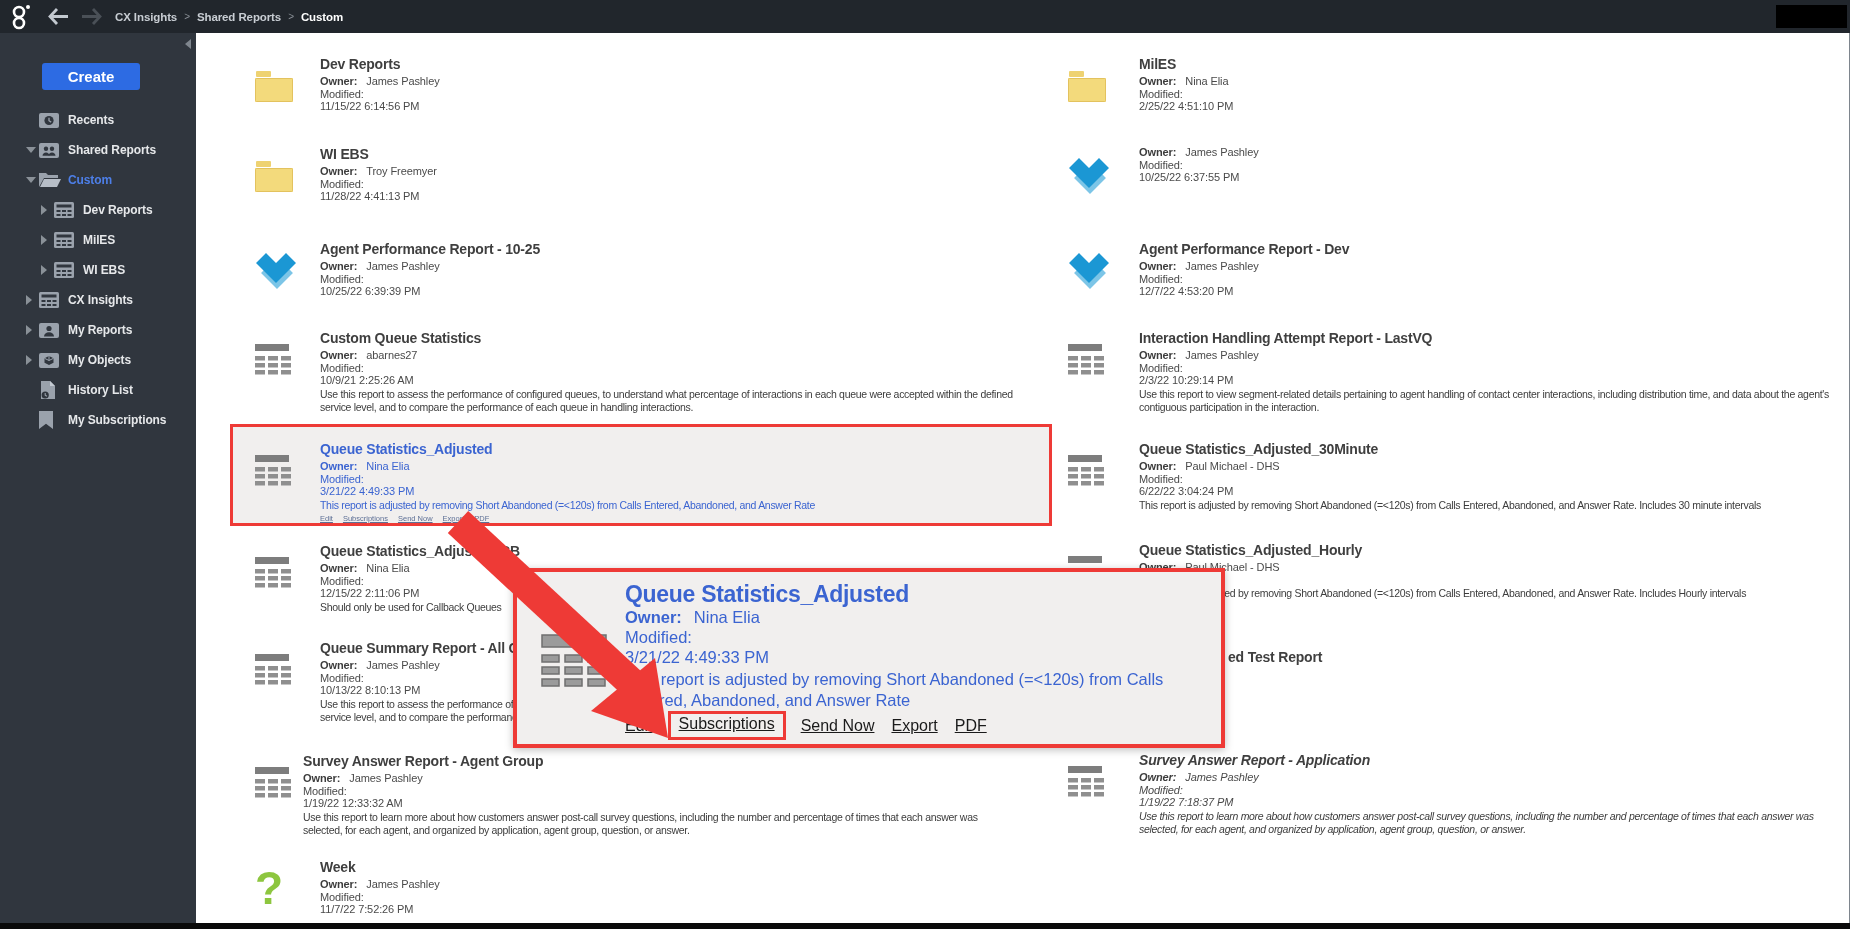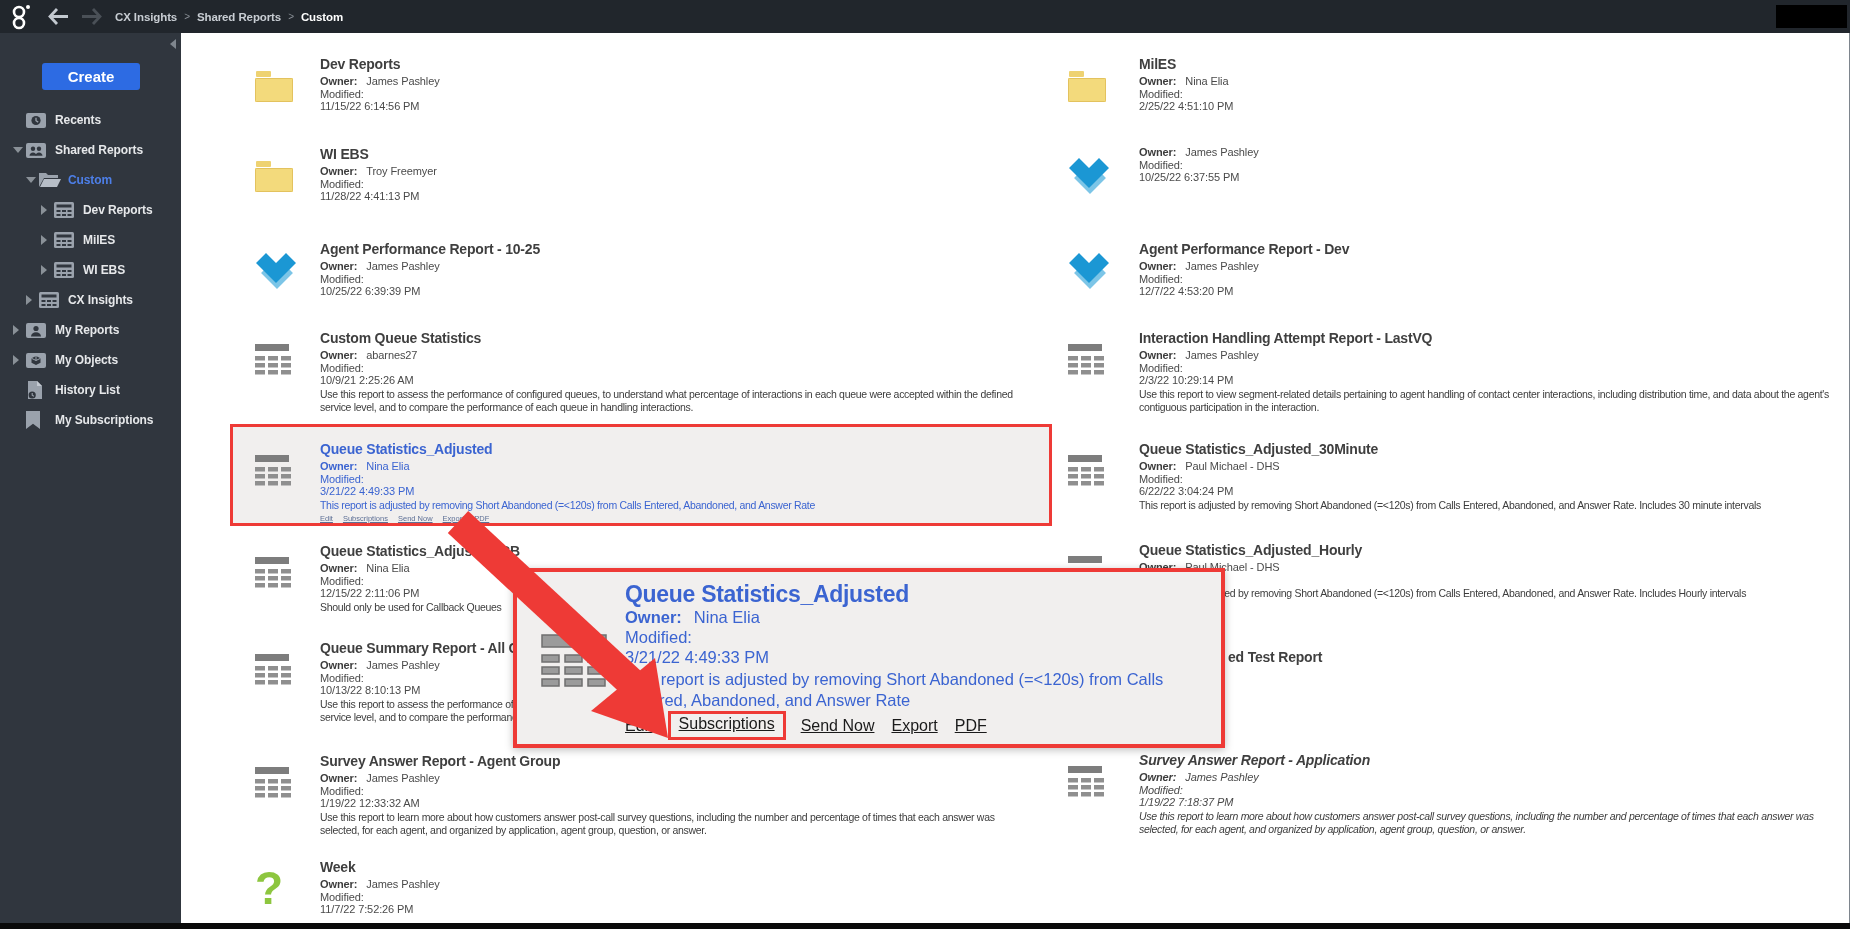--- a/index.html
+++ b/index.html
@@ -12,26 +12,26 @@
   .nav-arrow{position:absolute;top:8px;cursor:pointer}
   .nav-back{left:48px}
   .nav-fwd{left:80px}
   .breadcrumb{position:absolute;left:115px;top:0;height:33px;display:flex;align-items:center;gap:7px;font-size:11.5px;letter-spacing:-0.1px}
   .bc-crumb{color:#c8cdd3;font-weight:bold;cursor:pointer}
   .bc-current{color:#ffffff}
   .bc-sep{color:#8a9097;font-size:10px}
   .redacted{position:absolute;left:1776px;top:5px;width:71px;height:23px;background:#000}
 
   
-  .sidebar{position:absolute;left:0;top:33px;width:181px;height:890px;background:#30363e;z-index:20}
+  .sidebar{position:absolute;left:0;top:33px;width:196px;height:890px;background:#30363e;z-index:20}
   .collapse-handle{position:absolute;right:5px;top:6px;width:0;height:0;border-top:5px solid transparent;border-bottom:5px solid transparent;border-right:6px solid #7f868e;cursor:pointer}
   .create-btn{display:block;margin:30px 0 0 42px;width:98px;height:27px;background:#2d6be3;color:#fff;border:none;border-radius:3px;font-family:inherit;font-size:15px;font-weight:bold;cursor:pointer}
   .tree{margin-top:15px}
   .side-item{height:30px;display:flex;align-items:center;cursor:pointer}
-  .side-item.indent0{padding-left:13px}
+  .side-item.indent0{padding-left:26px}
   .side-item.indent1{padding-left:26px}
   .side-item.indent2{padding-left:41px}
   .tree-arrow{width:13px;display:inline-block;flex:0 0 13px}
   .tree-arrow.down{width:0;height:0;border-left:5px solid transparent;border-right:5px solid transparent;border-top:6px solid #8a9198;flex:0 0 10px;margin-right:3px}
   .tree-arrow.right{width:0;height:0;border-top:5px solid transparent;border-bottom:5px solid transparent;border-left:6px solid #8a9198;flex:0 0 6px;margin-right:7px}
   .side-icon{width:24px;flex:0 0 24px;display:flex;align-items:center}
   .side-label{color:#e6e8ea;font-size:12px;font-weight:bold;margin-left:5px;white-space:nowrap;letter-spacing:-0.1px}
   .side-item.selected .side-label{color:#4d7fe8}
 
   
@@ -402,21 +402,21 @@
                 <rect x="13" y="12" width="10" height="4.5"></rect>
                 <rect x="26" y="12" width="10" height="4.5"></rect>
                 <rect x="0" y="19" width="10" height="4.5"></rect>
                 <rect x="13" y="19" width="10" height="4.5"></rect>
                 <rect x="26" y="19" width="10" height="4.5"></rect>
                 <rect x="0" y="26" width="10" height="4.5"></rect>
                 <rect x="13" y="26" width="10" height="4.5"></rect>
                 <rect x="26" y="26" width="10" height="4.5"></rect>
               </g>
             </svg></span>
-          <div class="item-text" style="margin-left: 65px;">
+          <div class="item-text" style="margin-left: 48px;">
             <div class="item-title">Survey Answer Report - Agent Group</div>
             <div class="meta"><span class="m-label">Owner:</span><span class="m-value">James Pashley</span></div>
             <div class="meta m-label">Modified:</div>
             <div class="meta">1/19/22 12:33:32 AM</div>
             <div class="desc-line">Use this report to learn more about how customers answer post-call survey questions, including the number and percentage of times that each answer was</div>
             <div class="desc-line">selected, for each agent, and organized by application, agent group, question, or answer.</div>
           </div>
         </div>
         <div class="report-item col-left" style="left: 255px; top: 859px; width: 810px;">
           <span class="item-icon icon-question">?</span>

